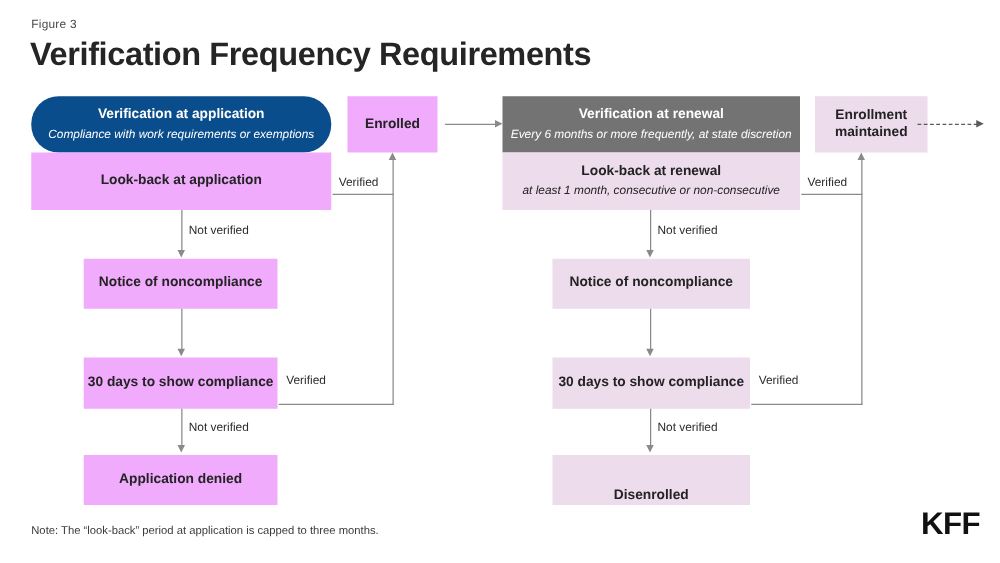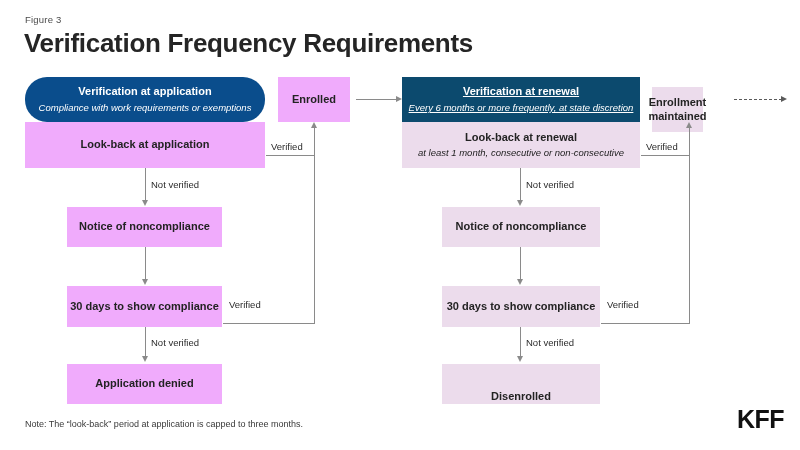--- a/index.html
+++ b/index.html
@@ -54,21 +54,21 @@
   }
   .node .sub {
     font-style: italic;
     font-size: 9.5px;
     margin-top: 3px;
   }
 
   
   .blue-dark  { background: #0a4d8c; color: #ffffff; border-radius: 22px; }
   .blue-light { background: #f0abfc; color: #232323; }
-  .purple-dark  { background: #0c4a6e; color: #ffffff; text-decoration: underline; }
+  .purple-dark  { background: #737373; color: #ffffff; }
   .purple-light { background: #ecdcec; color: #232323; }
 
   
   .vline {
     position: absolute;
     width: 1px;
     background: #8a8a8a;
   }
   .hline {
     position: absolute;
@@ -185,21 +185,21 @@
   <div class="node purple-dark" style="left:402px; top:77px; width:238px; height:45px;">
     <div class="ttl">Verification at renewal</div>
     <div class="sub">Every 6 months or more frequently, at state discretion</div>
   </div>
 
   <div class="node purple-light" style="left:402px; top:122px; width:238px; height:46px;">
     <div class="ttl">Look-back at renewal</div>
     <div class="sub">at least 1 month, consecutive or non-consecutive</div>
   </div>
 
-  <div class="node purple-light" style="left:652px; top:87px; width:51px; height:45px;">
+  <div class="node purple-light" style="left:652px; top:77px; width:90px; height:45px;">
     <div class="ttl">Enrollment maintained</div>
   </div>
 
   <div class="dline" style="left:734px; top:99px; width:48px;"></div>
   <div class="arrow-right" style="left:781px; top:95.5px; border-left-color:#5a5a5a;"></div>
 
   <div class="vline" style="left:520px; top:168px; height:33px;"></div>
   <div class="arrow-down" style="left:516.5px; top:200px;"></div>
   <div class="edge-label" style="left:526px; top:179px;">Not verified</div>
 

